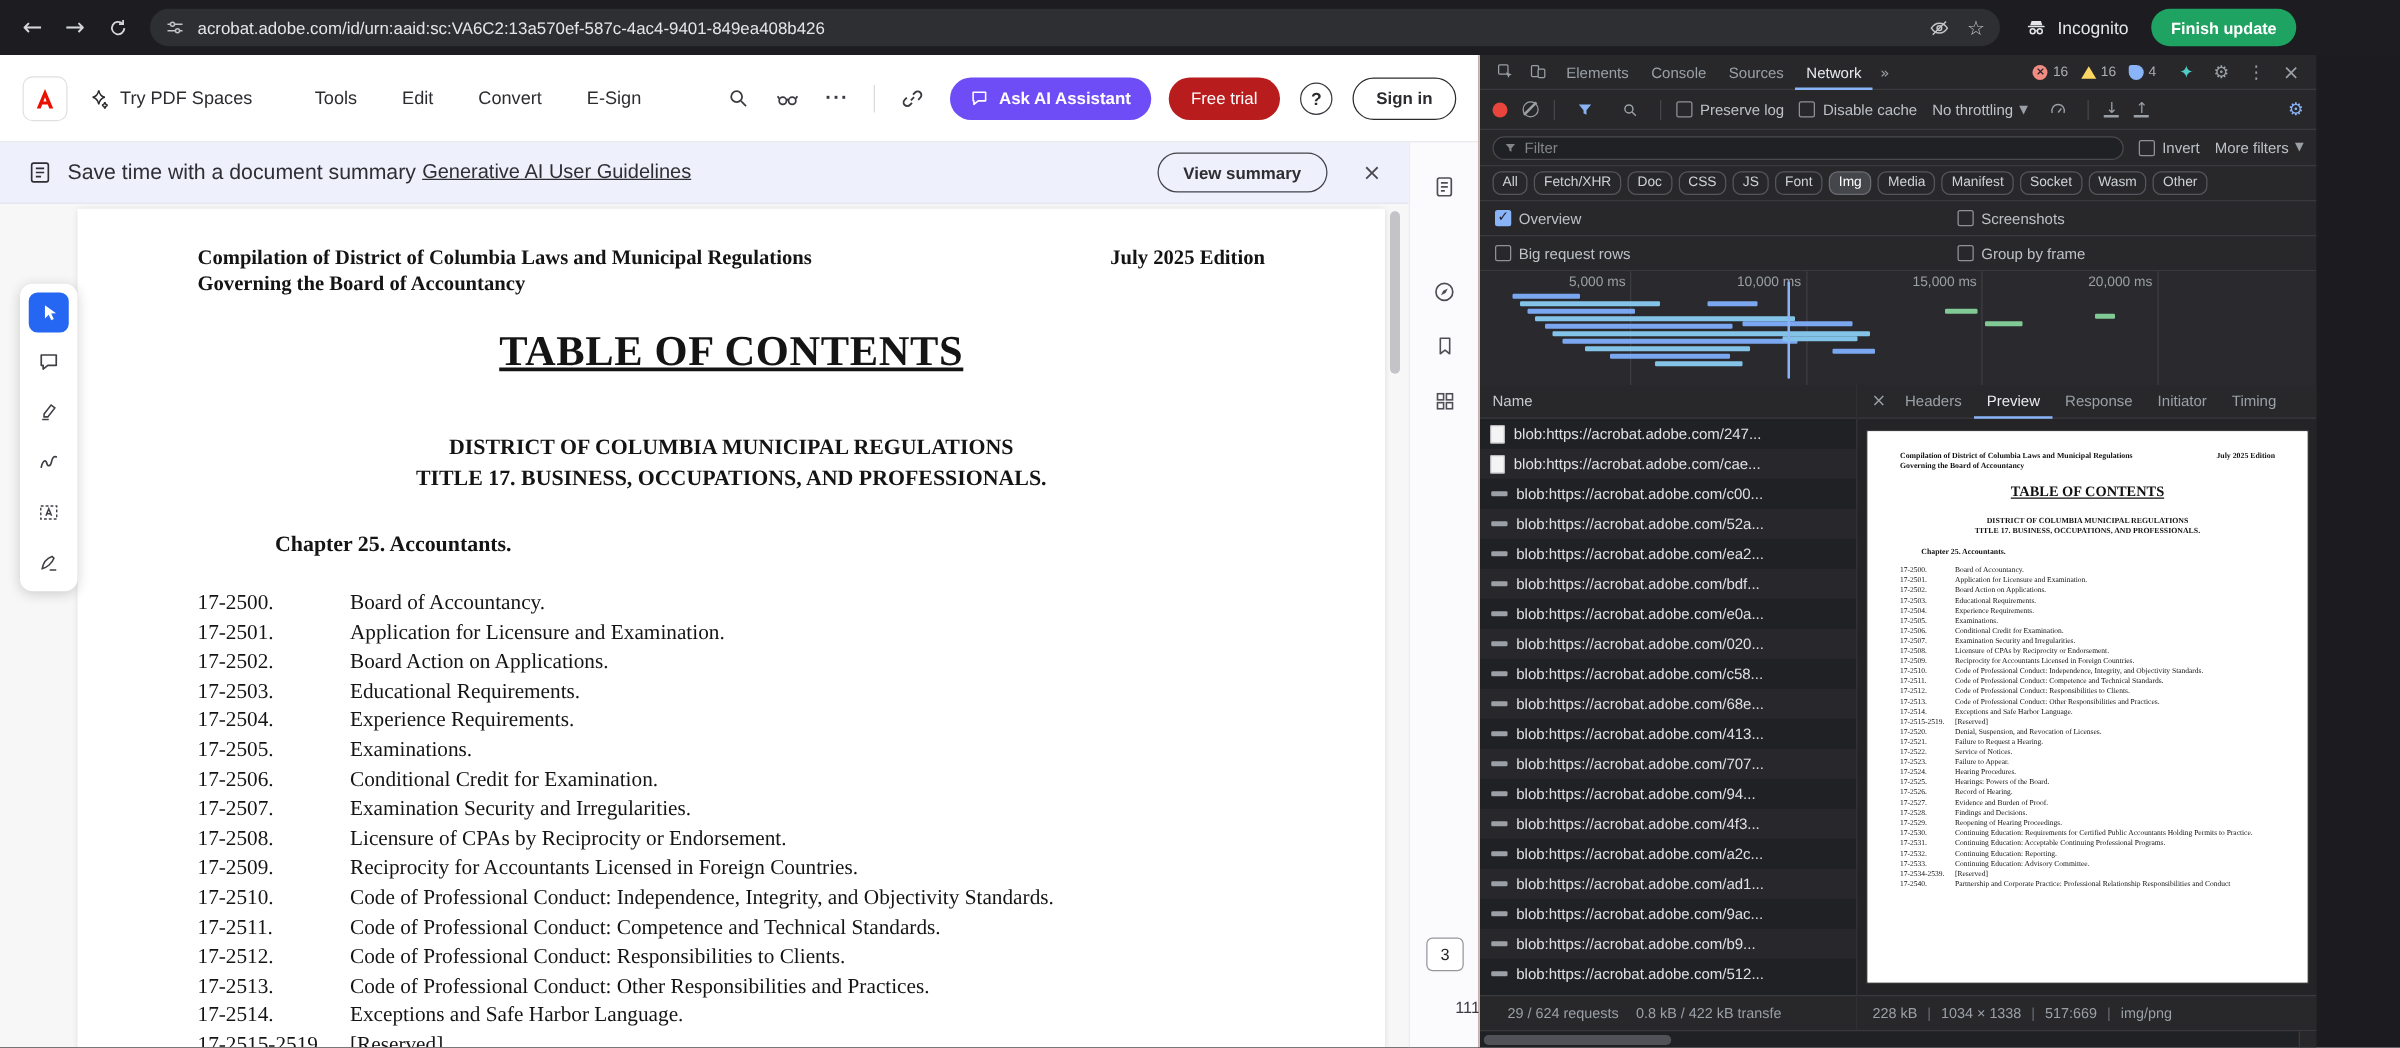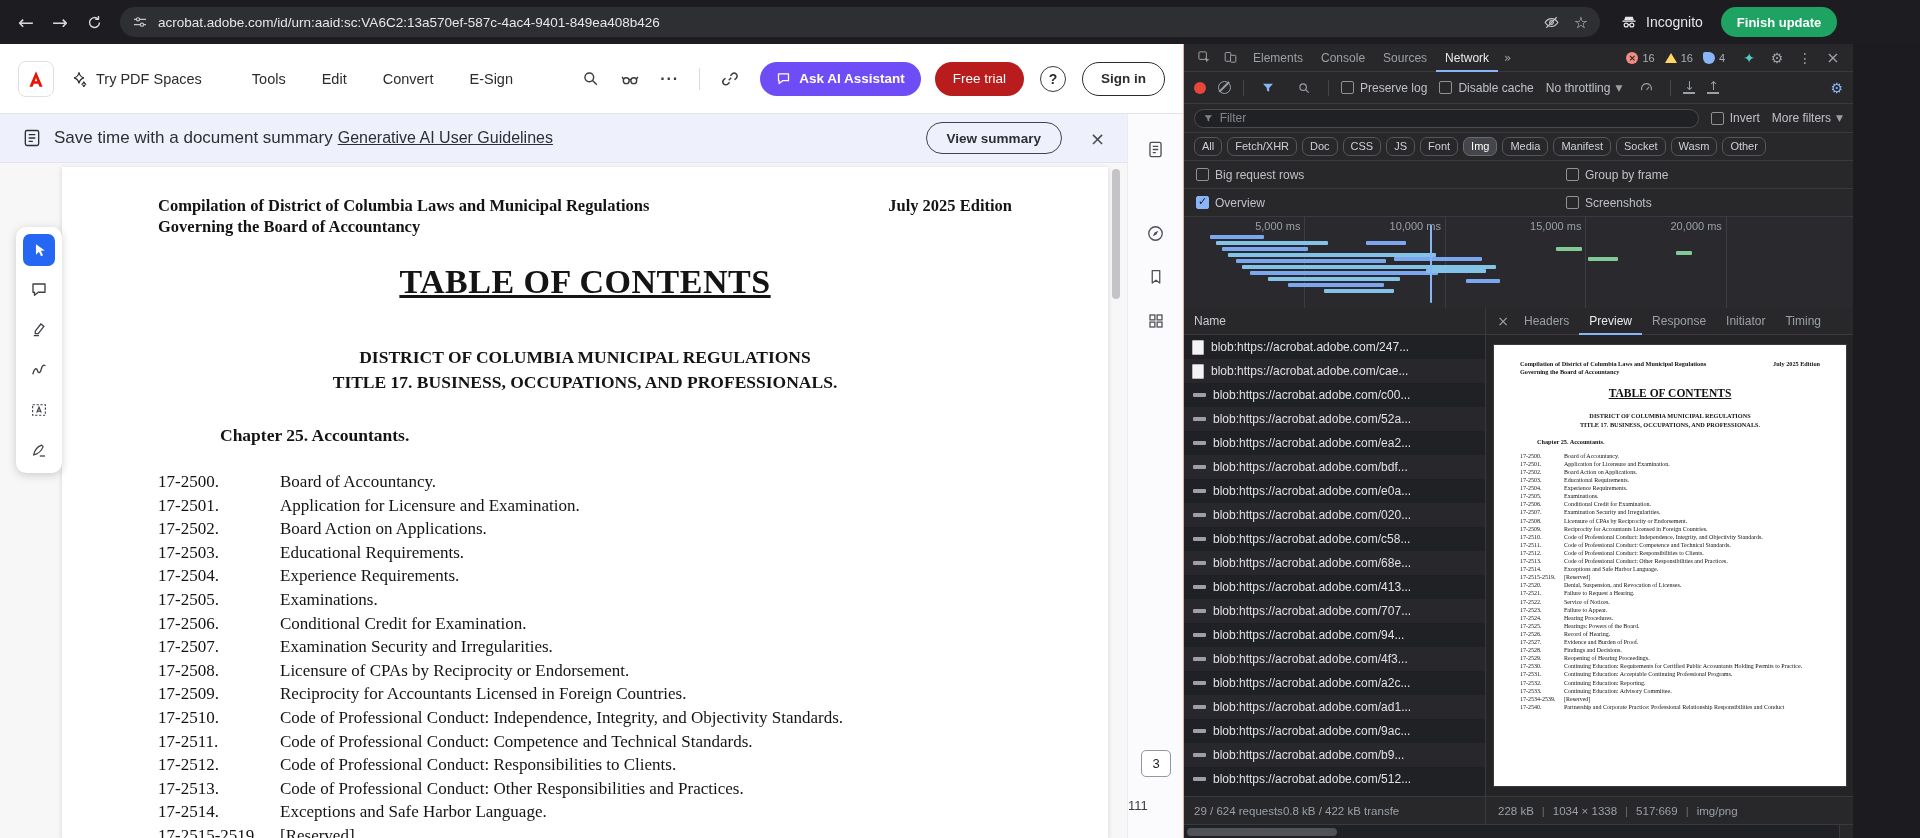--- a/index.html
+++ b/index.html
@@ -51,21 +51,21 @@
 
   .tool-rail{position:absolute;left:16px;top:64px;width:46px;background:#fff;border-radius:10px;box-shadow:0 2px 10px rgba(0,0,0,.18);padding:7px 0;display:flex;flex-direction:column;align-items:center;gap:8px;z-index:5}
   .tool-btn{width:32px;height:32px;border-radius:7px;display:flex;align-items:center;justify-content:center;color:#3f3f46}
   .tool-btn.active{background:#2566F2;color:#fff}
 
   .right-rail{position:absolute;top:70px;right:0;width:56px;bottom:0;background:#fbfbfd;border-left:1px solid #ececf0}
   .rail-ic{width:34px;height:34px;margin:0 auto;display:flex;align-items:center;justify-content:center;color:#4e4e55}
   .rail-top{margin-top:18px}
   .rail-group{margin-top:50px;display:flex;flex-direction:column;gap:10px}
   .page-box{position:absolute;top:636px;left:13px;width:30px;height:27px;border:1px solid #96969c;border-radius:5px;background:#fff;display:flex;align-items:center;justify-content:center;font-size:13px;color:#222}
-  .page-total{position:absolute;top:684px;left:0;width:56px;text-align:left;font-size:13px;color:#3c3c40}
+  .page-total{position:absolute;top:684px;left:0;width:56px;text-align:right;font-size:13px;color:#3c3c40}
 
   
   .devtools{position:absolute;top:44px;left:1183px;width:670px;height:794px;background:#28282b;border-left:1px solid #fca5a5;color:#dfe1e5;font-size:12px}
   .dt-row{display:flex;align-items:center;border-bottom:1px solid #3a3a3e}
   .dt-tabbar{height:28px;padding:0 8px;gap:2px}
   .dt-ic{width:24px;height:22px;display:flex;align-items:center;justify-content:center;color:#9aa0a6}
   .dt-tab{padding:0 9px;height:28px;line-height:28px;color:#9aa0a6;white-space:nowrap}
   .dt-tab.sel{color:#e8eaed;box-shadow:inset 0 -2px 0 #8ab4f8}
   .chev{color:#9aa0a6;margin:0 4px;font-family:"DejaVu Sans",sans-serif}
   .badges{margin-left:auto;display:flex;gap:10px;align-items:center}
@@ -120,21 +120,21 @@
   .dt-namehdr{height:27px;line-height:26px;padding-left:10px;border-bottom:1px solid #3a3a3e;background:#28282b;color:#c8cbce;flex:0 0 auto}
   #req-rows{flex:1;overflow:hidden}
   .req-row{height:24px;display:flex;align-items:center;font-size:12px;color:#dfe1e5}
   .req-row.odd{background:#28282c}
   .req-ic{flex:0 0 auto;margin:0 7px 0 8px;display:flex;align-items:center;justify-content:center}
   .req-ic.page{background:#f4f4f4;border:1px solid #b9b9bd;border-radius:1px;height:15px;width:12px}
   .req-ic.strip{width:14px;height:15px}
   .req-ic.strip::after{content:"";width:13px;height:4px;background:#9aa0a6;border-radius:1px}
   .req-name{white-space:nowrap;overflow:hidden}
   .dt-status{height:28px;border-top:1px solid #3a3a3e;background:#28282b;display:flex;align-items:center;color:#9aa0a6;font-size:11.5px;flex:0 0 auto;overflow:hidden;white-space:nowrap}
-  .dt-status.left{padding-left:10px;}
+  .dt-status.left{padding-left:22px;gap:14px}
   .dt-status.right{padding-left:12px}
   .sep{color:#6a6c72;margin:0 8px}
 
   .dt-detail{flex:1;display:flex;flex-direction:column;background:#242427}
   .detail-tabs{height:27px;display:flex;align-items:center;border-bottom:1px solid #3a3a3e;background:#28282b;padding-left:6px;flex:0 0 auto}
   .dclose{width:22px;text-align:center;color:#9aa0a6;font-size:14px;font-family:"DejaVu Sans",sans-serif}
   .d-tab{padding:0 10px;line-height:27px;height:27px;color:#9aa0a6;white-space:nowrap}
   .d-tab.sel{color:#e8eaed;box-shadow:inset 0 -2px 0 #8ab4f8}
   .preview-area{flex:1;display:flex;align-items:center;justify-content:center;overflow:hidden}
   .thumb-page{width:352px;height:441px;background:#fff;box-shadow:0 0 0 1px #3a3a3e;overflow:hidden}
@@ -547,36 +547,36 @@
         <span class="chip sel">Img</span>
         <span class="chip">Media</span>
         <span class="chip">Manifest</span>
         <span class="chip">Socket</span>
         <span class="chip">Wasm</span>
         <span class="chip">Other</span>
       </div>
 
     <div class="dt-optrow">
       <label class="cb">
+          <span class="box checked"></span>
+          <span>Overview</span>
+        </label>
+      <label class="cb optright">
+          <span class="box"></span>
+          <span>Screenshots</span>
+        </label>
+    </div>
+    <div class="dt-optrow">
+      <label class="cb">
           <span class="box"></span>
           <span>Big request rows</span>
         </label>
       <label class="cb optright">
           <span class="box"></span>
           <span>Group by frame</span>
-        </label>
-    </div>
-    <div class="dt-optrow">
-      <label class="cb">
-          <span class="box checked"></span>
-          <span>Overview</span>
-        </label>
-      <label class="cb optright">
-          <span class="box"></span>
-          <span>Screenshots</span>
         </label>
     </div>
 
     <div class="dt-timeline">
       <div id="tl-labels">
           <div class="tl-grid" style="left:18%"></div>
           <span class="tl-label" style="left:calc(18% - 72px)">5,000 ms</span>
           <div class="tl-grid" style="left:39%"></div>
           <span class="tl-label" style="left:calc(39% - 72px)">10,000 ms</span>
           <div class="tl-grid" style="left:60%"></div>

